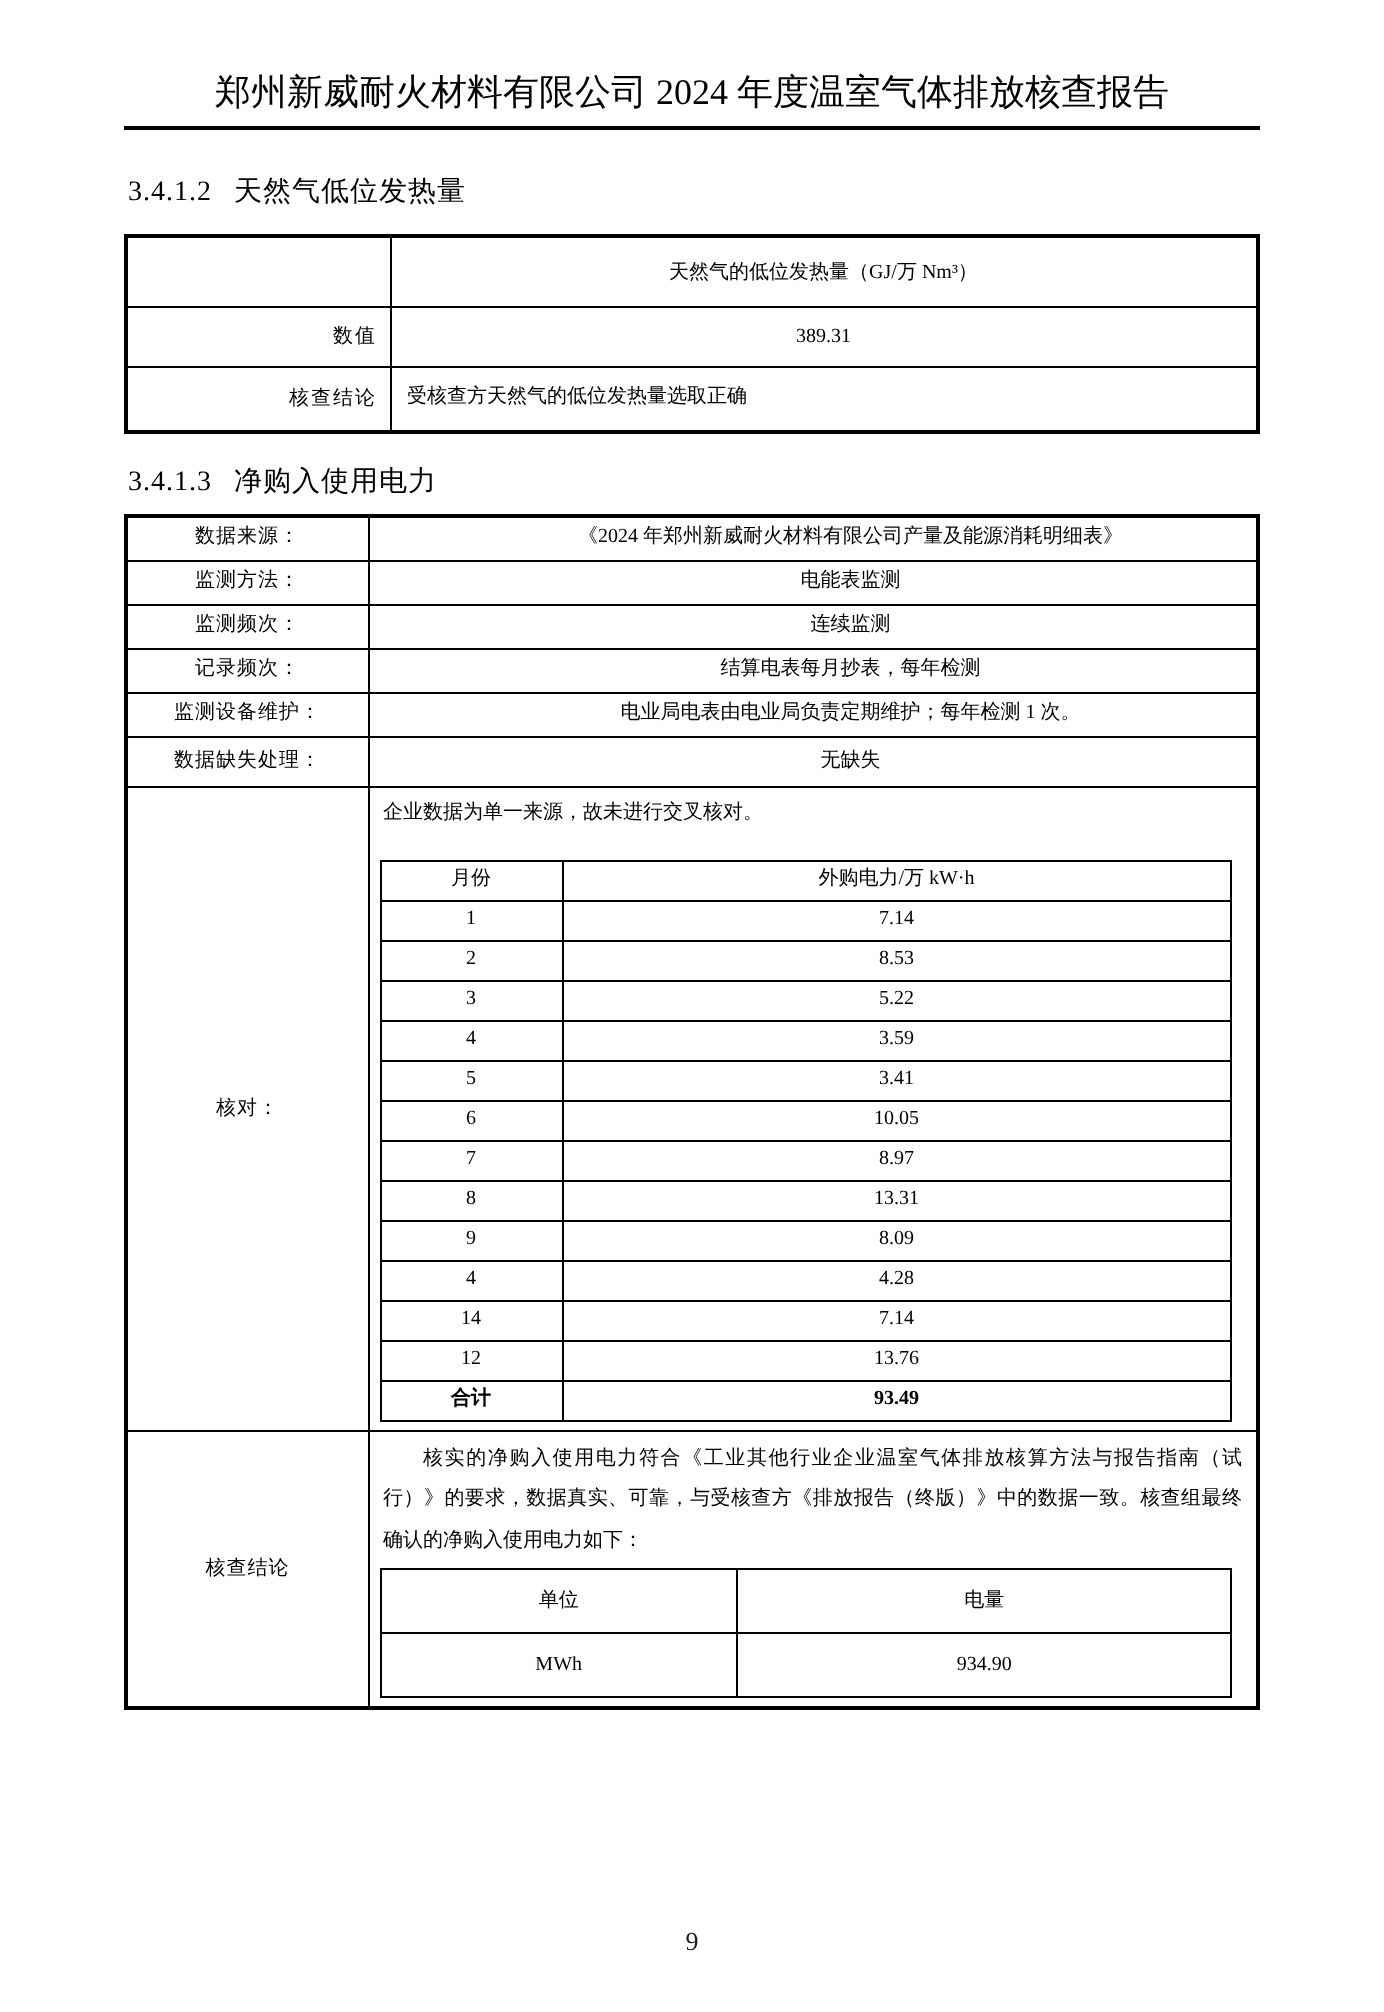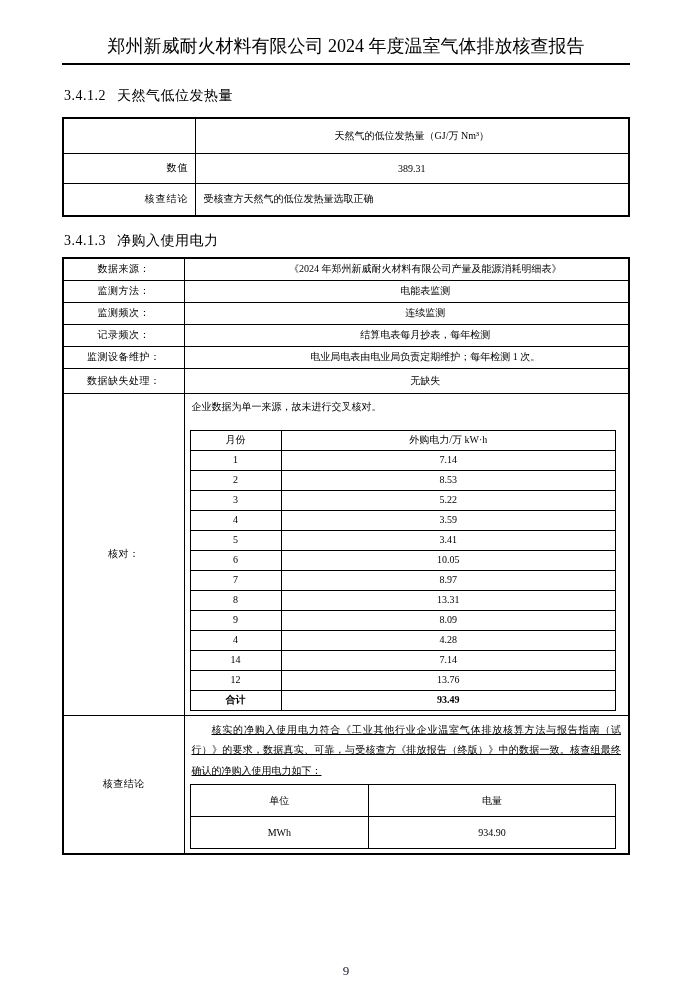--- a/index.html
+++ b/index.html
@@ -55,21 +55,20 @@
   table.inner { width: calc(100% - 7px); margin-top: 13px; border: 1.5px solid #000; }
   table.inner td { height: 20px; padding: 0 4px; text-align: center; line-height: 18px; }
   .month-table td.month-col { width: 91px; }
   .month-table tr.total td { font-weight: bold; }
 
   .concl-text {
     text-indent: 2em;
     text-align: justify;
     line-height: 20.5px;
     padding: 1px 2px 0 2px;
-    text-decoration: underline;
   }
   table.unit-table { margin-top: 3px; }
   table.unit-table td { height: 32px; }
   .unit-table td.unit-col { width: 42%; }
 
   .page-number {
     position: absolute;
     left: 0; right: 0;
     bottom: 27px;
     text-align: center;

